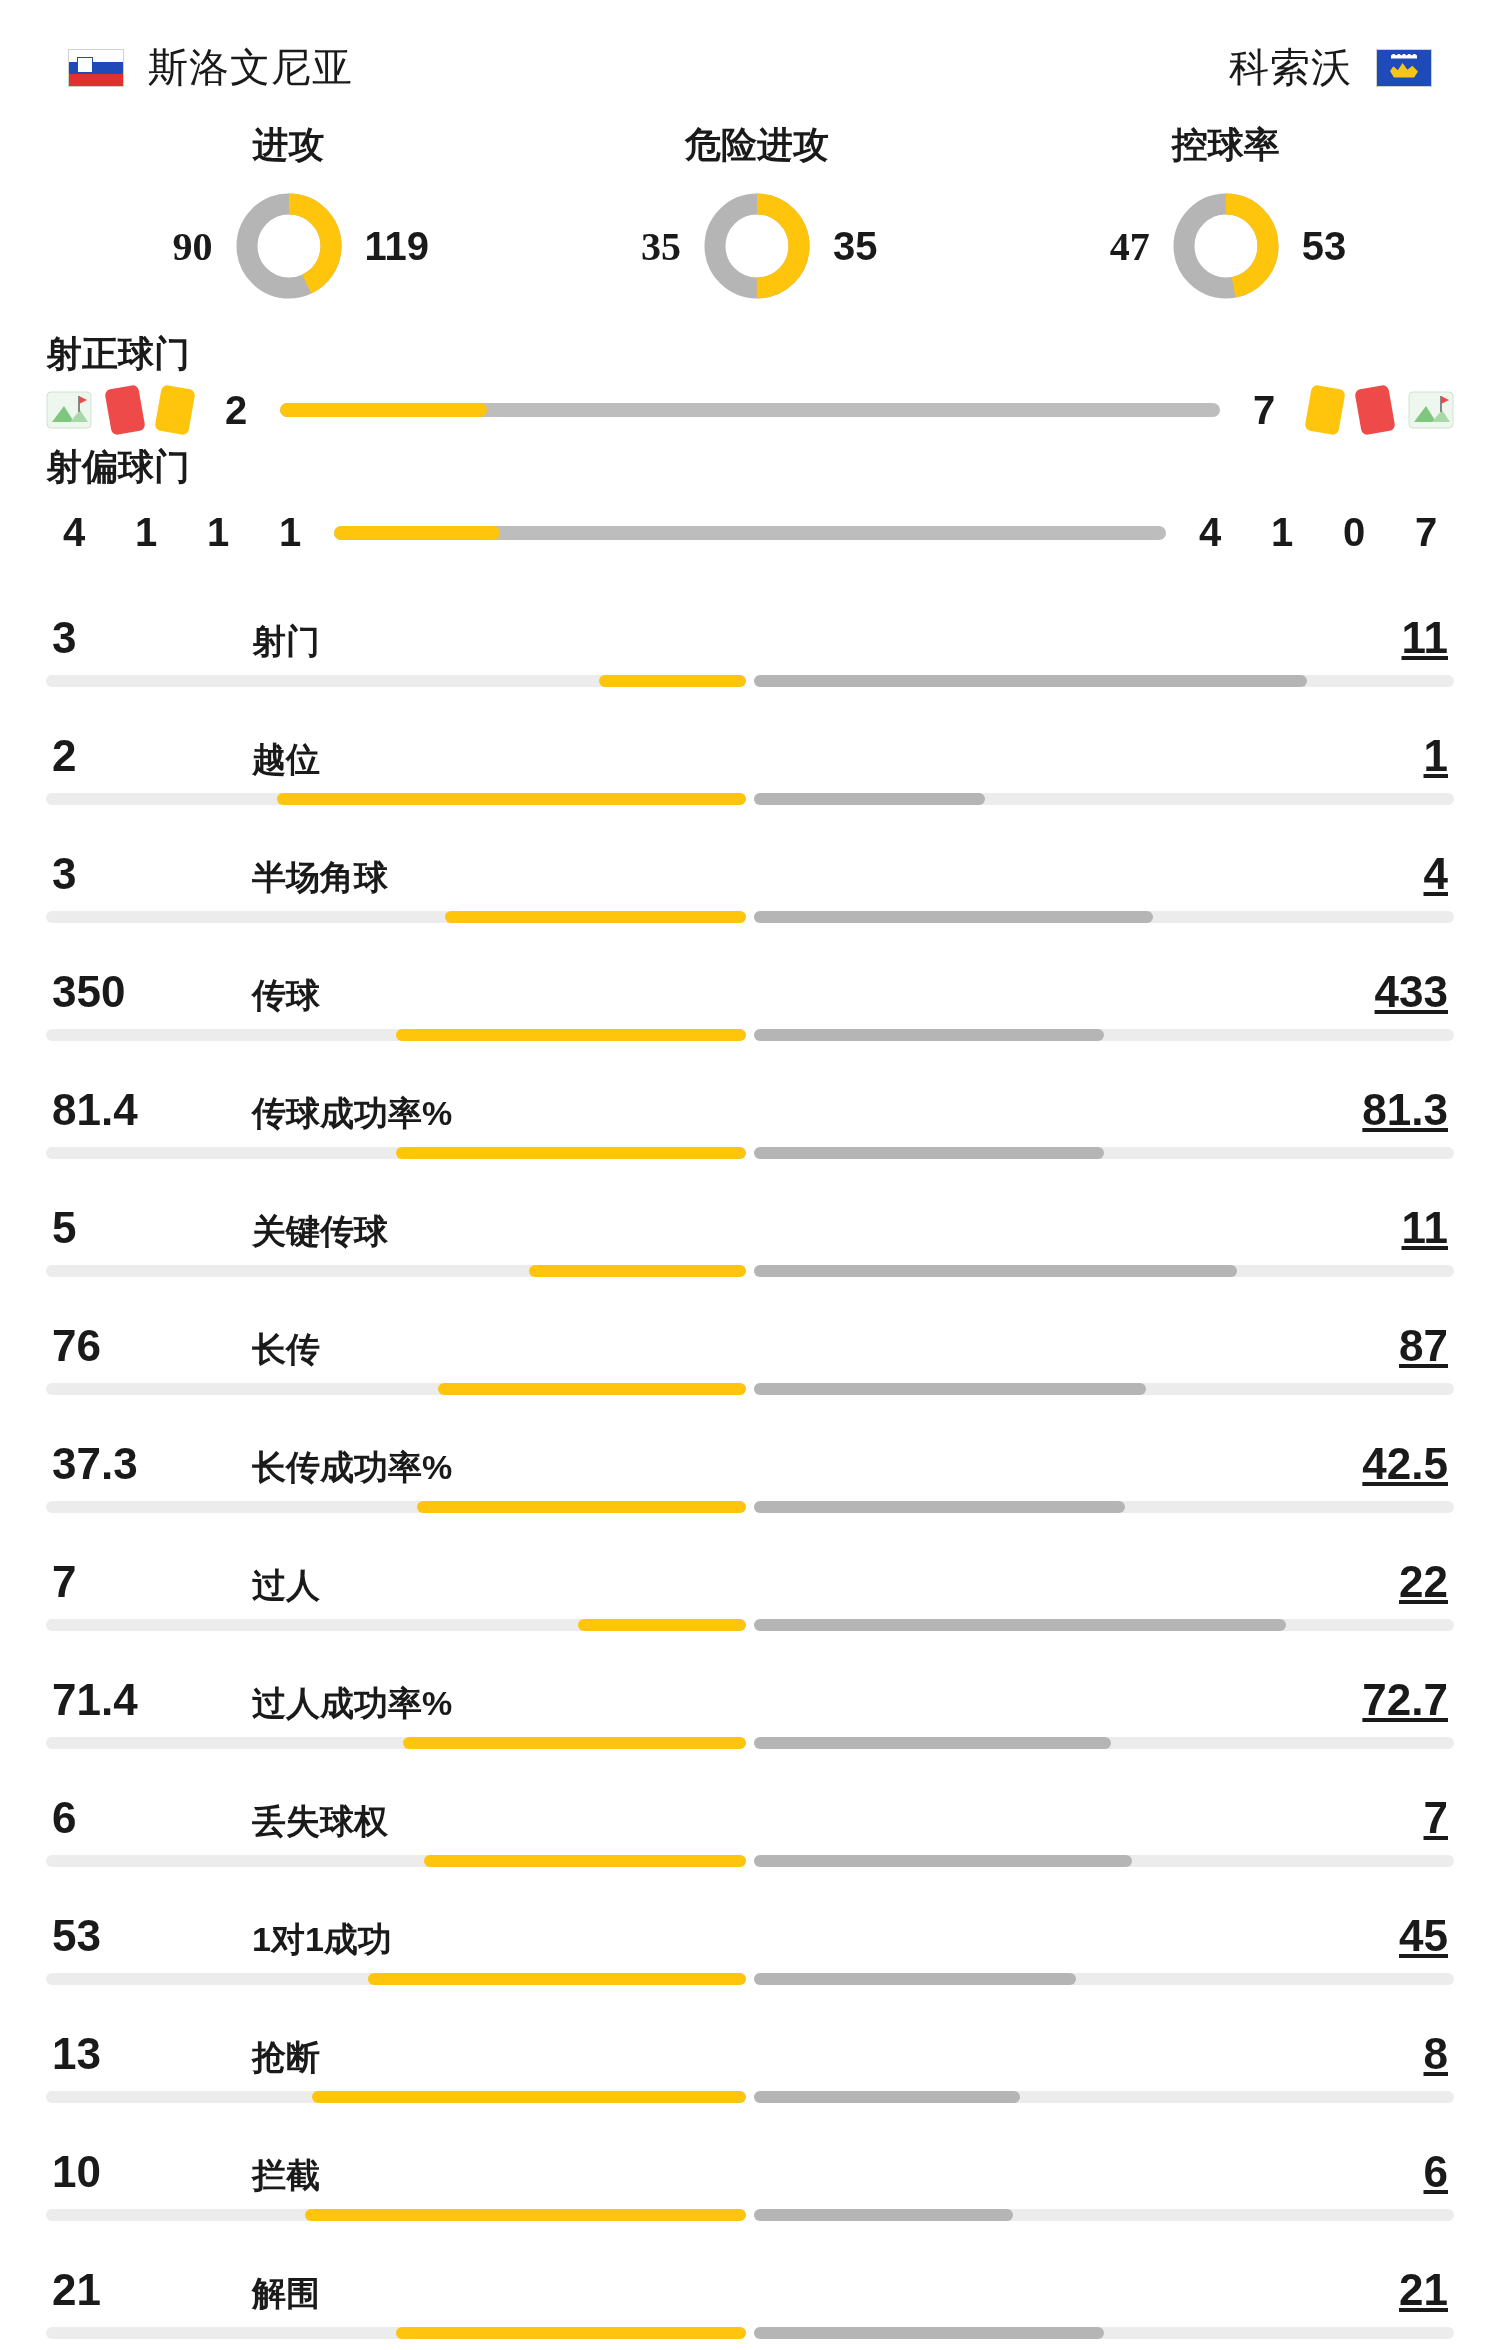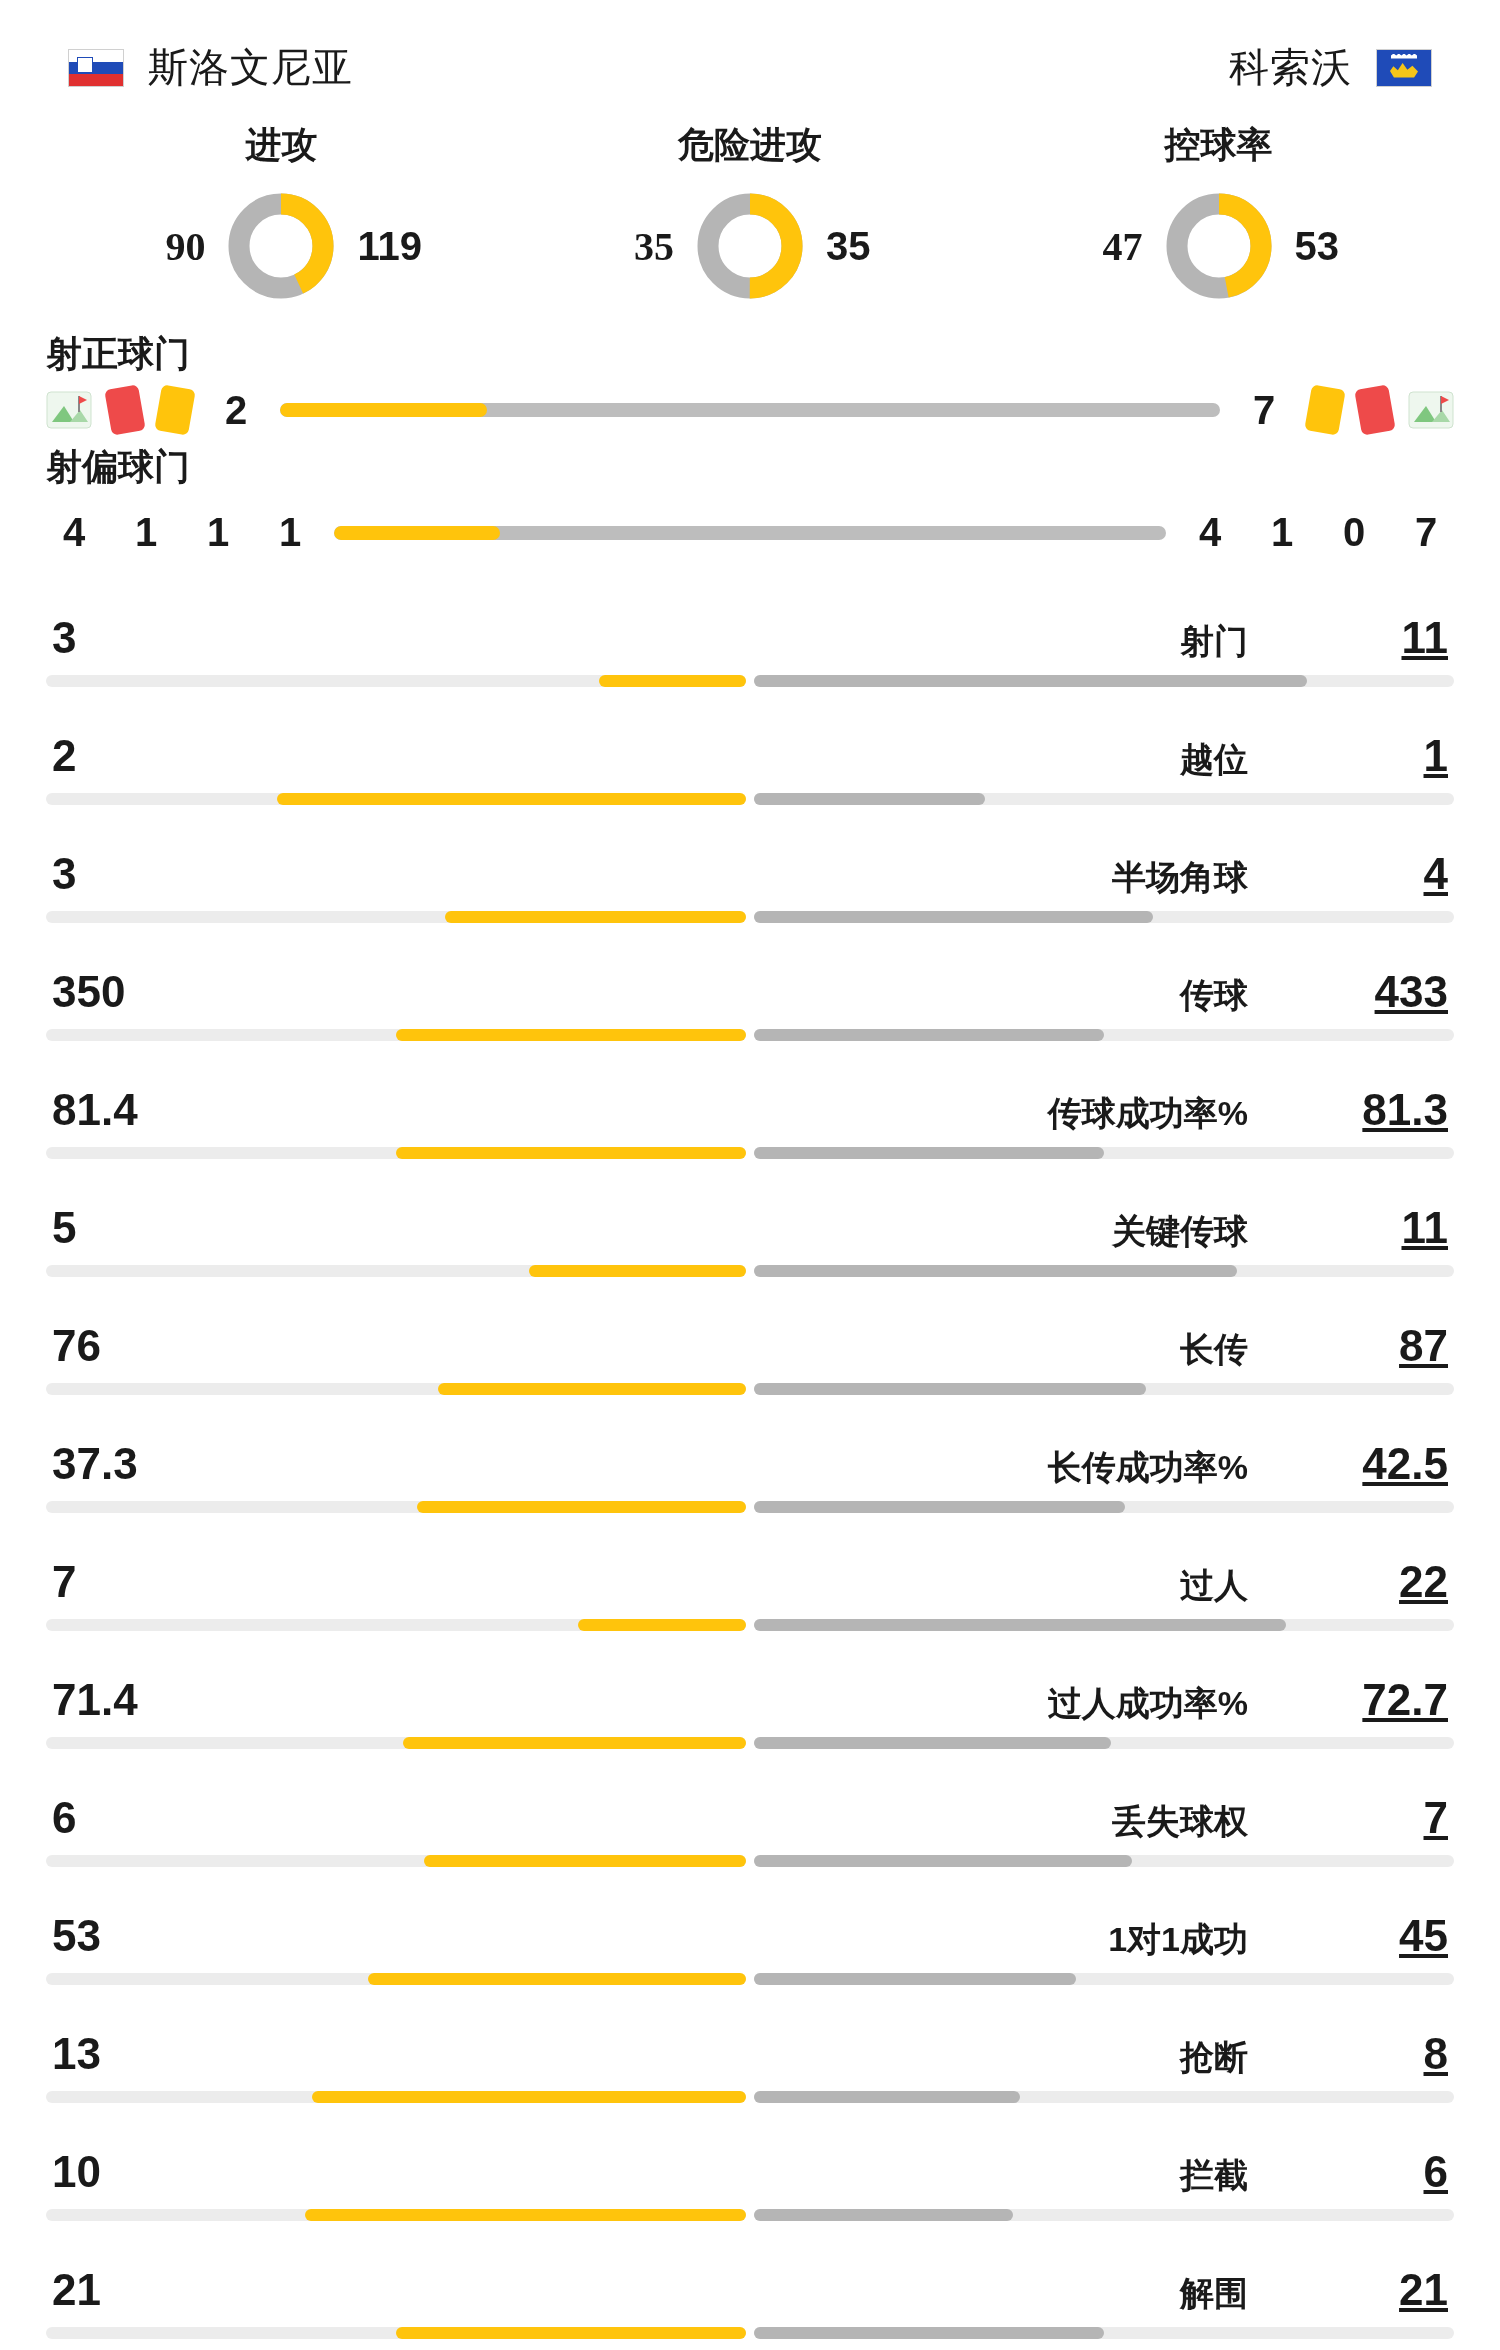--- a/index.html
+++ b/index.html
@@ -59,21 +59,21 @@
     position: absolute;
     left: 14px; top: 4px;
     width: 26px; height: 5px;
     background: #fff;
     clip-path: polygon(0 40%,10% 0,20% 40%,30% 0,40% 40%,50% 0,60% 40%,70% 0,80% 40%,90% 0,100% 40%,100% 100%,0 100%);
   }
 
   
   .donuts {
     display: flex;
-    justify-content: center;
+    justify-content: flex-end;
     align-items: flex-start;
     padding: 8px 40px 10px 40px;
   }
   .donut-block { width: 33%; text-align: center; }
   .donut-title {
     font-size: 36px;
     font-weight: bold;
     margin-bottom: 22px;
   }
   .donut-row {
@@ -161,21 +161,21 @@
   .stat-val {
     font-size: 44px;
     font-weight: bold;
     min-width: 200px;
   }
   .stat-val.right { text-align: right; text-decoration: underline; }
   .stat-label {
     font-size: 34px;
     font-weight: bold;
     flex: 1;
-    text-align: right;
+    text-align: left;
     margin-top: 32px;
   }
   .stat-bars {
     display: flex;
     align-items: center;
     gap: 8px;
   }
   .half {
     flex: 1;
     height: 12px;

